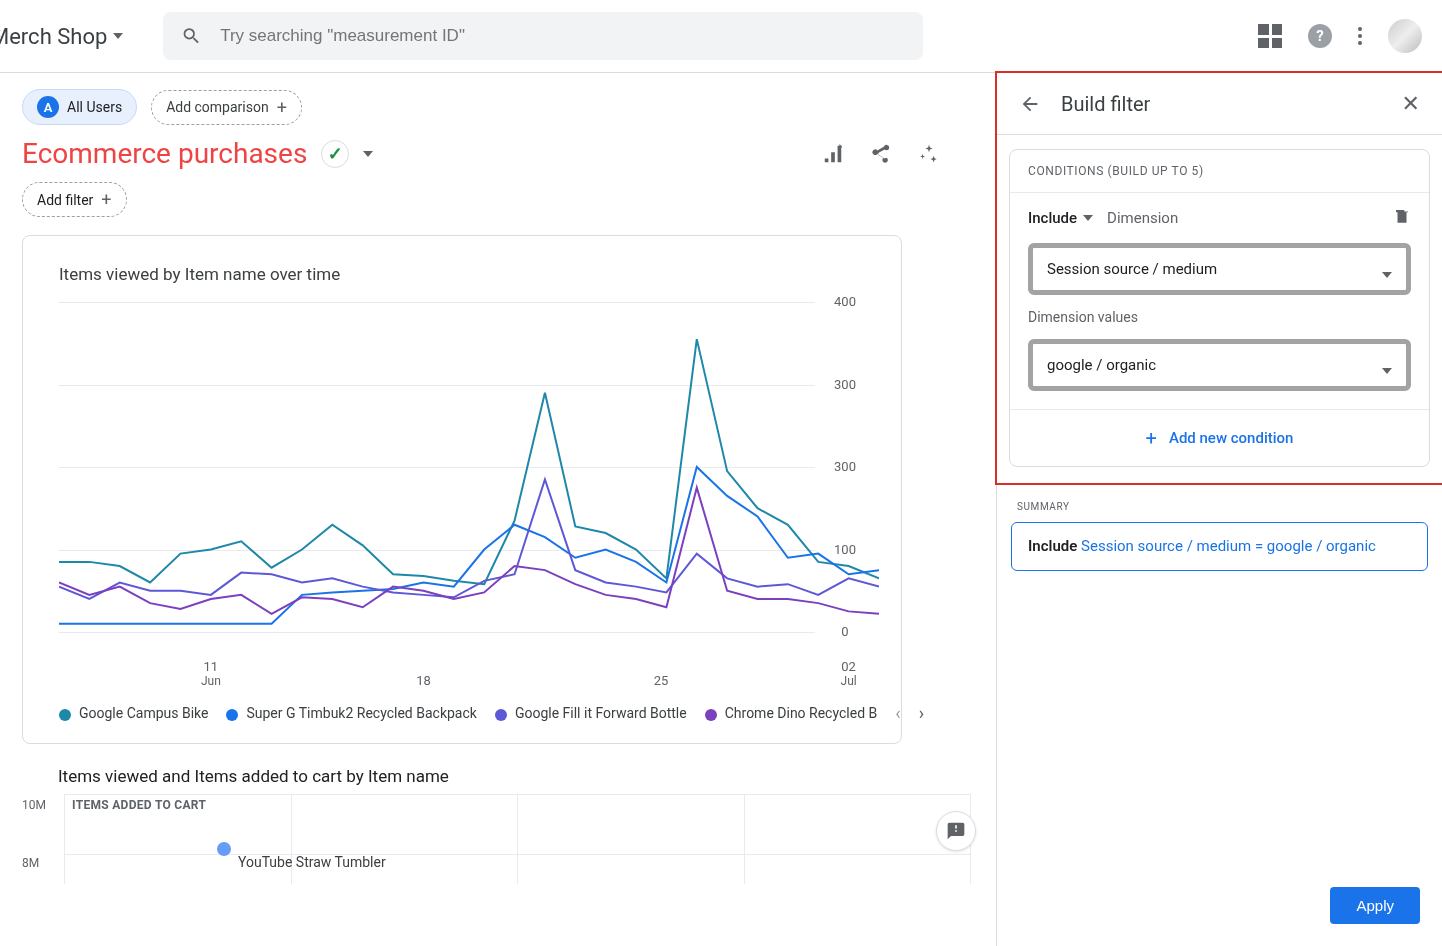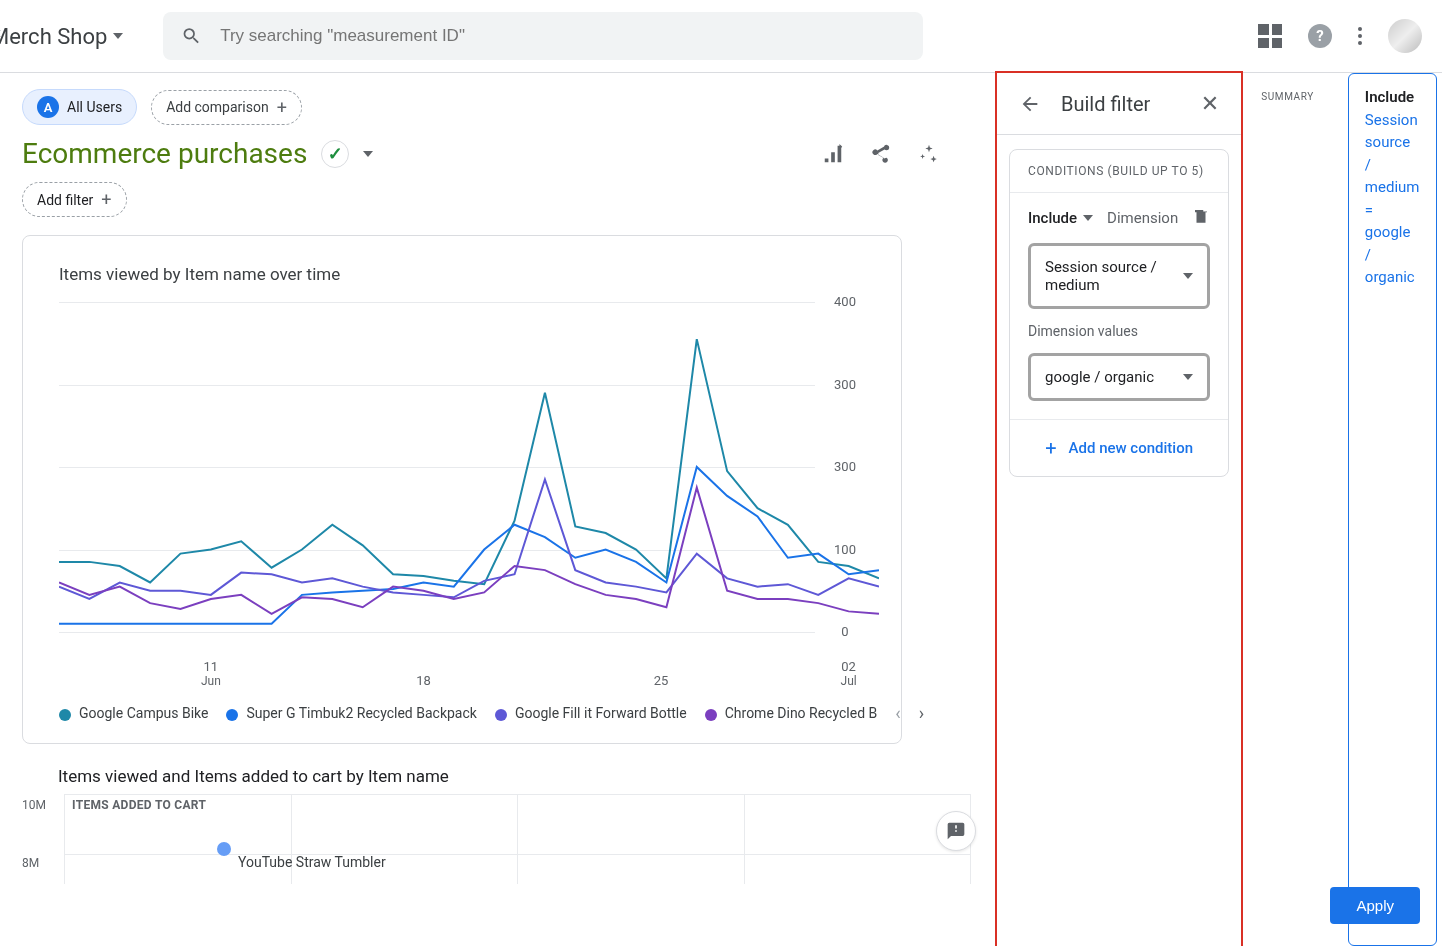--- a/index.html
+++ b/index.html
@@ -25,21 +25,21 @@
   .chip.all { border:1px solid #c6dafc; background:#e8f0fe; }
   .chip.all .A { width:22px;height:22px;border-radius:50%;background:#1a73e8;color:#fff;font-size:13px;font-weight:600;display:flex;align-items:center;justify-content:center; }
   .chip.addcomp { border:1px dashed #9aa0a6; color:#3c4043; }
   .plus { font-size:18px; color:#5f6368; }
   .daterange { margin-left:auto; display:flex; align-items:center; gap:12px; font-size:15px;}
   .daterange .label { font-size:13px; color:#5f6368; }
   .daterange .val { font-weight:500; }
 
   
   .title-row { padding: 4px 22px 12px; display:flex; align-items:center; gap:14px;}
-  .title-row h1 { font-size:28px; font-weight:400; color:#4d7c0f; }
+  .title-row h1 { font-size:28px; font-weight:400; color:#ef4444; }
   .pill { width:28px;height:28px;border:1px solid #dadce0;border-radius:50%;display:flex;align-items:center;justify-content:center;color:#1e8e3e;font-size:18px;font-weight:bold; }
   .title-actions { margin-left:auto; margin-right: 480px; display:flex; gap:26px; color:#5f6368; }
   .addfilter { border:1px dashed #9aa0a6; border-radius:18px; padding:6px 14px; font-size:14px; display:inline-flex; gap:8px; align-items:center; margin:0 22px;}
 
   
   .card { margin: 18px 22px; border:1px solid #dadce0; border-radius:8px; padding: 28px 36px 20px; width: 880px; }
   .card-title { font-size:17px; color:#3c4043; margin-bottom: 18px; }
   .chart-wrap { position:relative; height: 350px; }
   .ytick { position:absolute; right:0; font-size:13px; color:#5f6368; width:40px; text-align:center; }
   .gridline { position:absolute; left:0; right:50px; border-top:1px solid #e8eaed; }
@@ -57,33 +57,33 @@
   .bottomchart .grid .gl { position:absolute; top:0; bottom:0; border-left:1px solid #e8eaed; }
   .bottomchart .ylbl { position:absolute; left:0; font-size:12px; color:#5f6368; }
   .bottomchart .hdr { position:absolute; left:50px; top:4px; font-size:12px; font-weight:700; color:#5f6368; letter-spacing:0.3px;text-align:center; }
   .bdot { width:14px;height:14px;border-radius:50%;background:#669df6;position:absolute; }
   .blabel { position:absolute; font-size:14px; color:#3c4043; }
 
   
   .fb { position:absolute; left:936px; top:811px; width:40px;height:40px;border-radius:50%;background:#fff;border:1px solid #dadce0;display:flex;align-items:center;justify-content:center;box-shadow:0 1px 3px rgba(0,0,0,.1); }
 
   
-  .rpanel { position:absolute; top:73px; right:0; bottom:0; width:446px; border-left:1px solid #dadce0; background:#fff; display:flex; flex-direction:row; }
+  .rpanel { position:absolute; top:73px; right:0; bottom:0; width:446px; border-left:1px solid #dadce0; background:#fff; display:flex; flex-direction:column; }
   .rpanel .hdr { display:flex; align-items:center; gap:20px; padding: 18px 22px; border-bottom:1px solid #dadce0; }
   .rpanel .hdr .t { font-size:20px; color:#3c4043; }
   .rpanel .hdr .close { margin-left:auto; font-size:22px; color:#5f6368; }
   .highlight { border:2px solid #d93025; margin:-2px; }
   .cond-card { margin:14px 12px; border:1px solid #dadce0; border-radius:8px; }
   .cond-card .ch { padding:14px 18px; font-size:12px; letter-spacing:0.6px; color:#5f6368; border-bottom:1px solid #e8eaed; }
   .cond-card .body { padding: 14px 18px 18px; }
   .row1 { display:flex; align-items:center; gap:14px; }
   .inc { font-size:15px; font-weight:500; display:flex;align-items:center;gap:6px; }
   .dim { color:#5f6368; font-size:15px; }
   .trash { margin-left:auto; color:#5f6368; }
-  .select { margin-top:14px; border:3px solid #a3a3a3; border-radius:6px; padding:12px 14px; display:flex; align-items:center; justify-content:space-between; font-size:15px; }
+  .select { margin-top:14px; border:5px solid #a3a3a3; border-radius:6px; padding:12px 14px; display:flex; align-items:flex-end; justify-content:space-between; font-size:15px; }
   .lbl { font-size:14px; color:#5f6368; margin-top:14px; }
   .addcond { border-top:1px solid #e8eaed; padding:16px; text-align:center; color:#1a73e8; font-size:15px; font-weight:500; display:flex;align-items:center;justify-content:center;gap:12px;}
   .summary-lbl { padding: 18px 20px 10px; font-size:10px; letter-spacing:0.6px; color:#5f6368; }
   .summ-card { margin:0 14px; border:1px solid #1a73e8; border-radius:6px; padding:12px 16px; font-size:15px; line-height:1.5; }
   .summ-card .b { font-weight:600; color:#202124; }
   .summ-card .l { color:#1a73e8; }
   .apply { position:absolute; right:22px; bottom:22px; background:#1a73e8; color:#fff; border:none; border-radius:4px; padding:10px 26px; font-size:15px; font-weight:500; }
 
   .caret-down { display:inline-block; width:0;height:0;border-left:5px solid transparent;border-right:5px solid transparent;border-top:6px solid #5f6368; }
   .icon-btn { cursor:pointer; }

